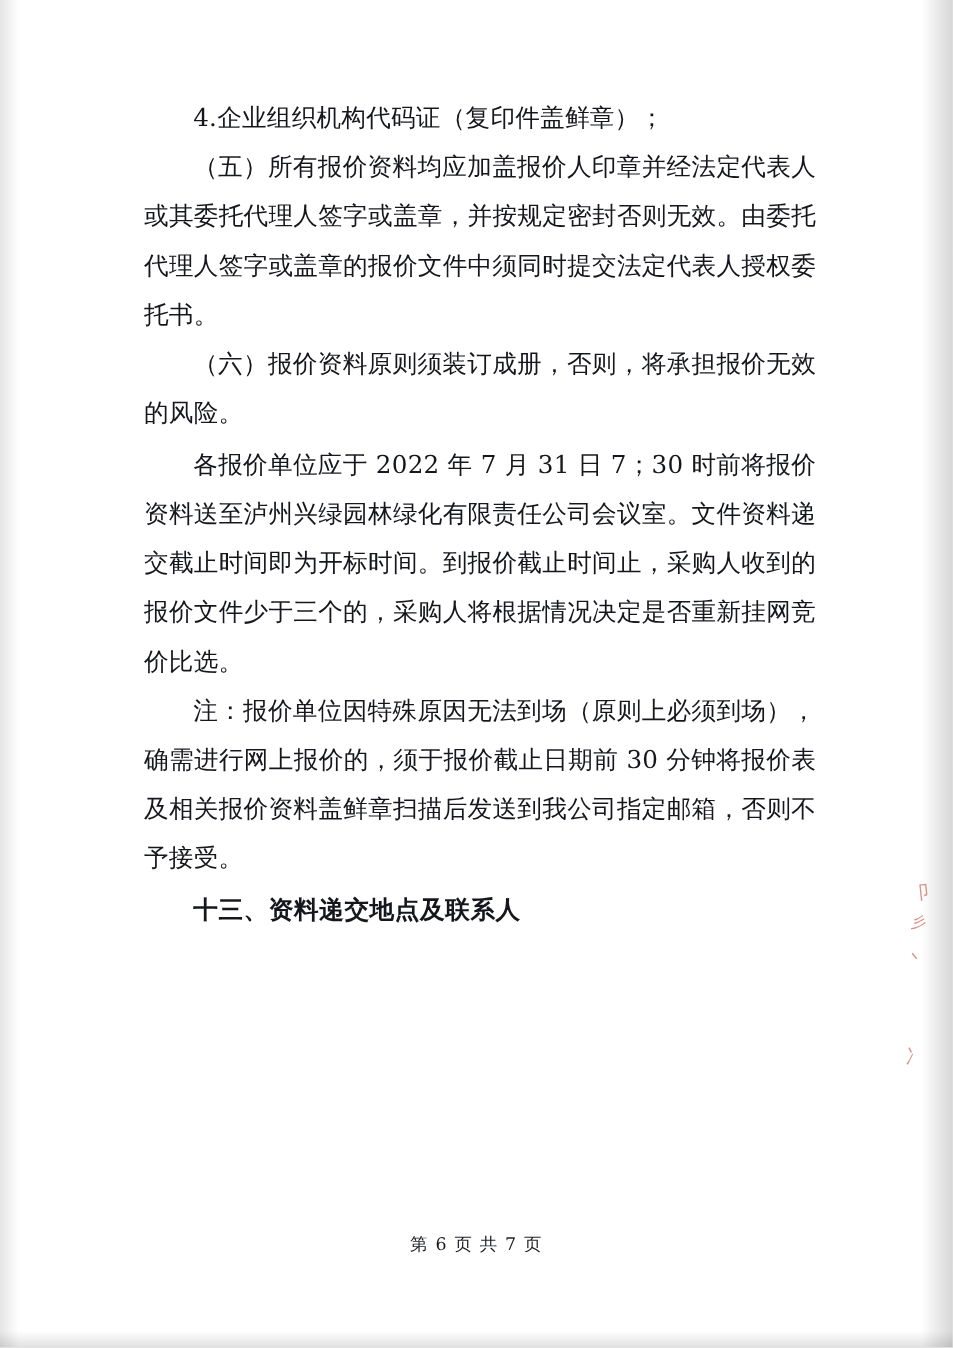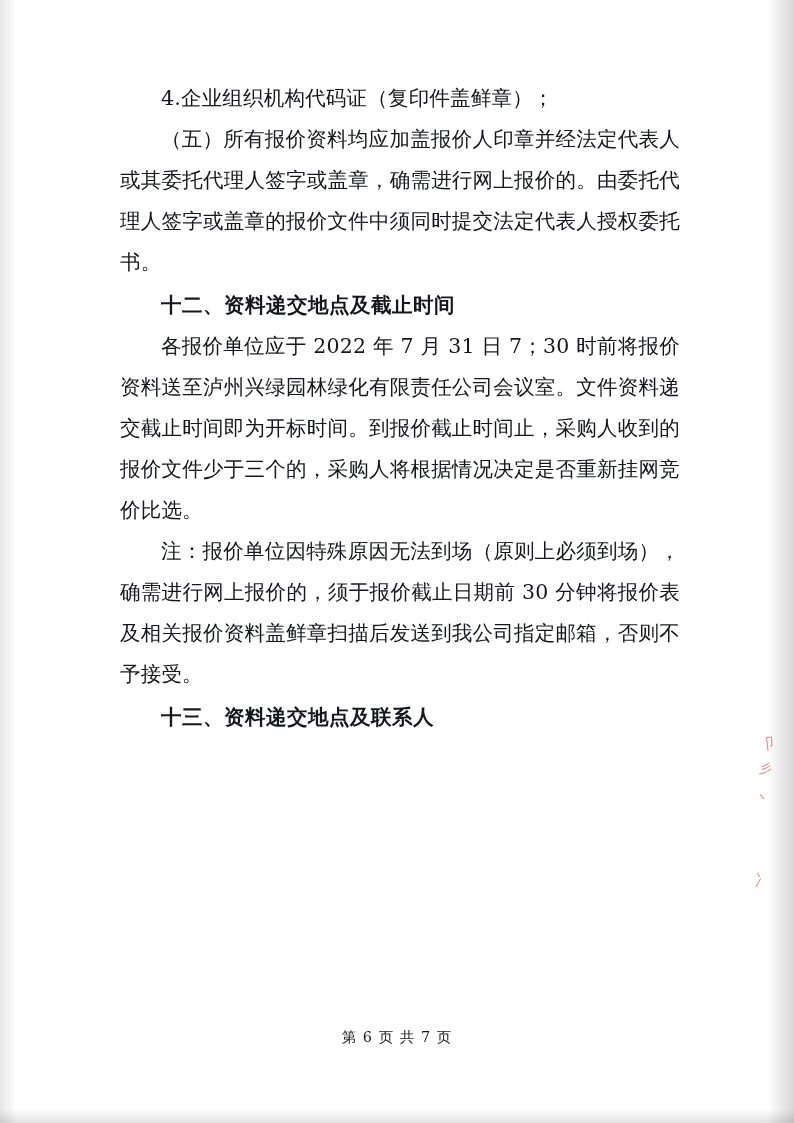--- a/index.html
+++ b/index.html
@@ -99,23 +99,23 @@
 </head>
 <body>
 
 <div class="page">
   <div class="scan-edge-left"></div>
   <div class="scan-edge-right"></div>
   <div class="scan-edge-bottom"></div>
 
   <div class="content">
     <p class="para indent">4.企业组织机构代码证（复印件盖鲜章）；</p>
-    <p class="para indent">（五）所有报价资料均应加盖报价人印章并经法定代表人或其委托代理人签字或盖章，确需进行网上报价的。由委托代理人签字或盖章的报价文件中须同时提交法定代表人授权委托书。</p>
+    <p class="para indent">（五）所有报价资料均应加盖报价人印章并经法定代表人或其委托代理人签字或盖章，并按规定密封否则无效。由委托代理人签字或盖章的报价文件中须同时提交法定代表人授权委托书。</p>
+    <p class="para indent">（六）报价资料原则须装订成册，否则，将承担报价无效的风险。</p>
     <div class="gap-sm"></div>
-    <p class="heading">十二、资料递交地点及截止时间</p>
     <p class="para indent">各报价单位应于 2022 年 7 月 31 日 7；30 时前将报价资料送至泸州兴绿园林绿化有限责任公司会议室。文件资料递交截止时间即为开标时间。到报价截止时间止，采购人收到的报价文件少于三个的，采购人将根据情况决定是否重新挂网竞价比选。</p>
     <p class="para indent">注：报价单位因特殊原因无法到场（原则上必须到场），确需进行网上报价的，须于报价截止日期前 30 分钟将报价表及相关报价资料盖鲜章扫描后发送到我公司指定邮箱，否则不予接受。</p>
     <div class="gap-sm"></div>
     <p class="heading">十三、资料递交地点及联系人</p>
   </div>
 
   <div class="stamp stamp-1">卩</div>
   <div class="stamp stamp-2">彡</div>
   <div class="stamp stamp-3">丶</div>
   <div class="stamp stamp-4">冫</div>

